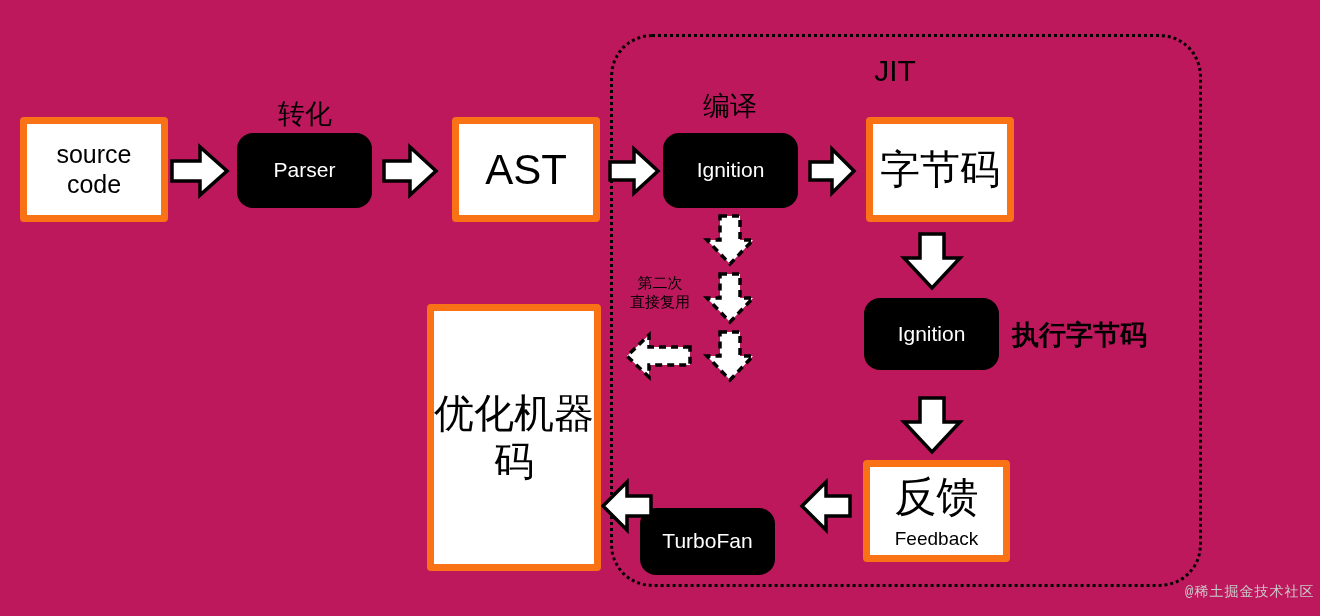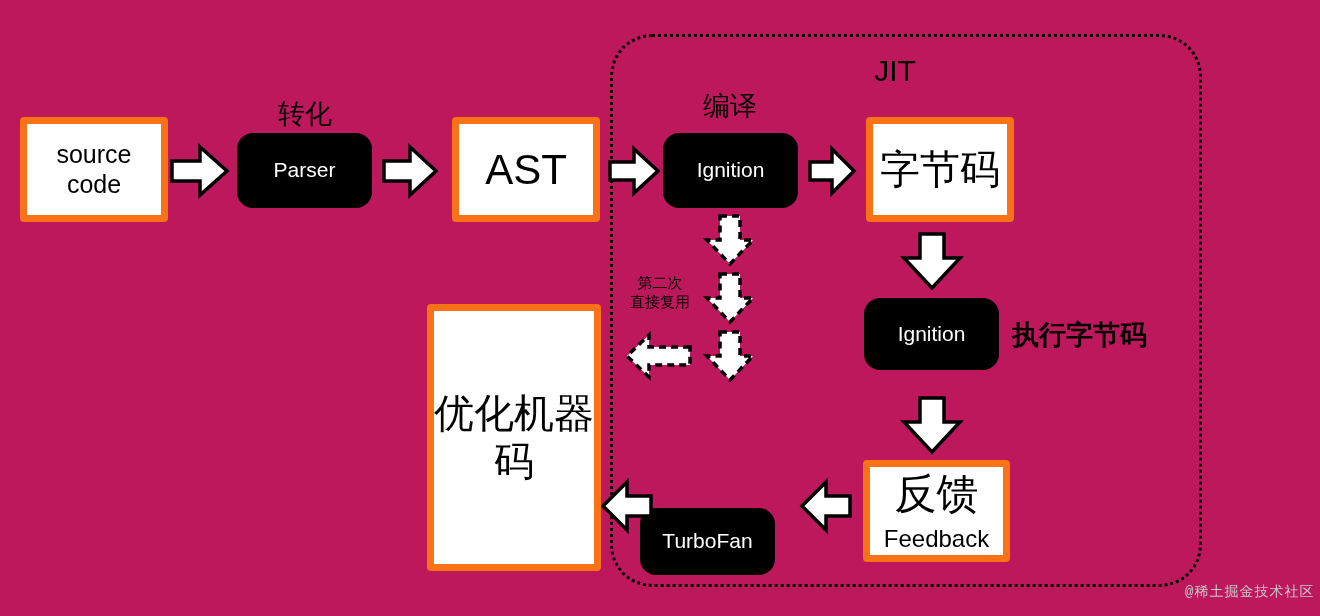--- a/index.html
+++ b/index.html
@@ -74,21 +74,21 @@
 
   
   .arrow {
     position: absolute;
   }
   .arrow svg { display: block; overflow: visible; }
 
   
   .t-en-lg   { font-size: 25px; }
   .t-en-md   { font-size: 21px; }
-  .t-en-sm   { font-size: 24px; }
+  .t-en-sm   { font-size: 19px; }
   .t-cn-xl   { font-size: 40px; }
   .t-cn-lg   { font-size: 42px; }
   .t-cn-md   { font-size: 27px; }
   .t-cn-sm   { font-size: 15px; }
   .t-jit     { font-size: 30px; }
 </style>
 </head>
 <body>
 
 <div id="canvas">

